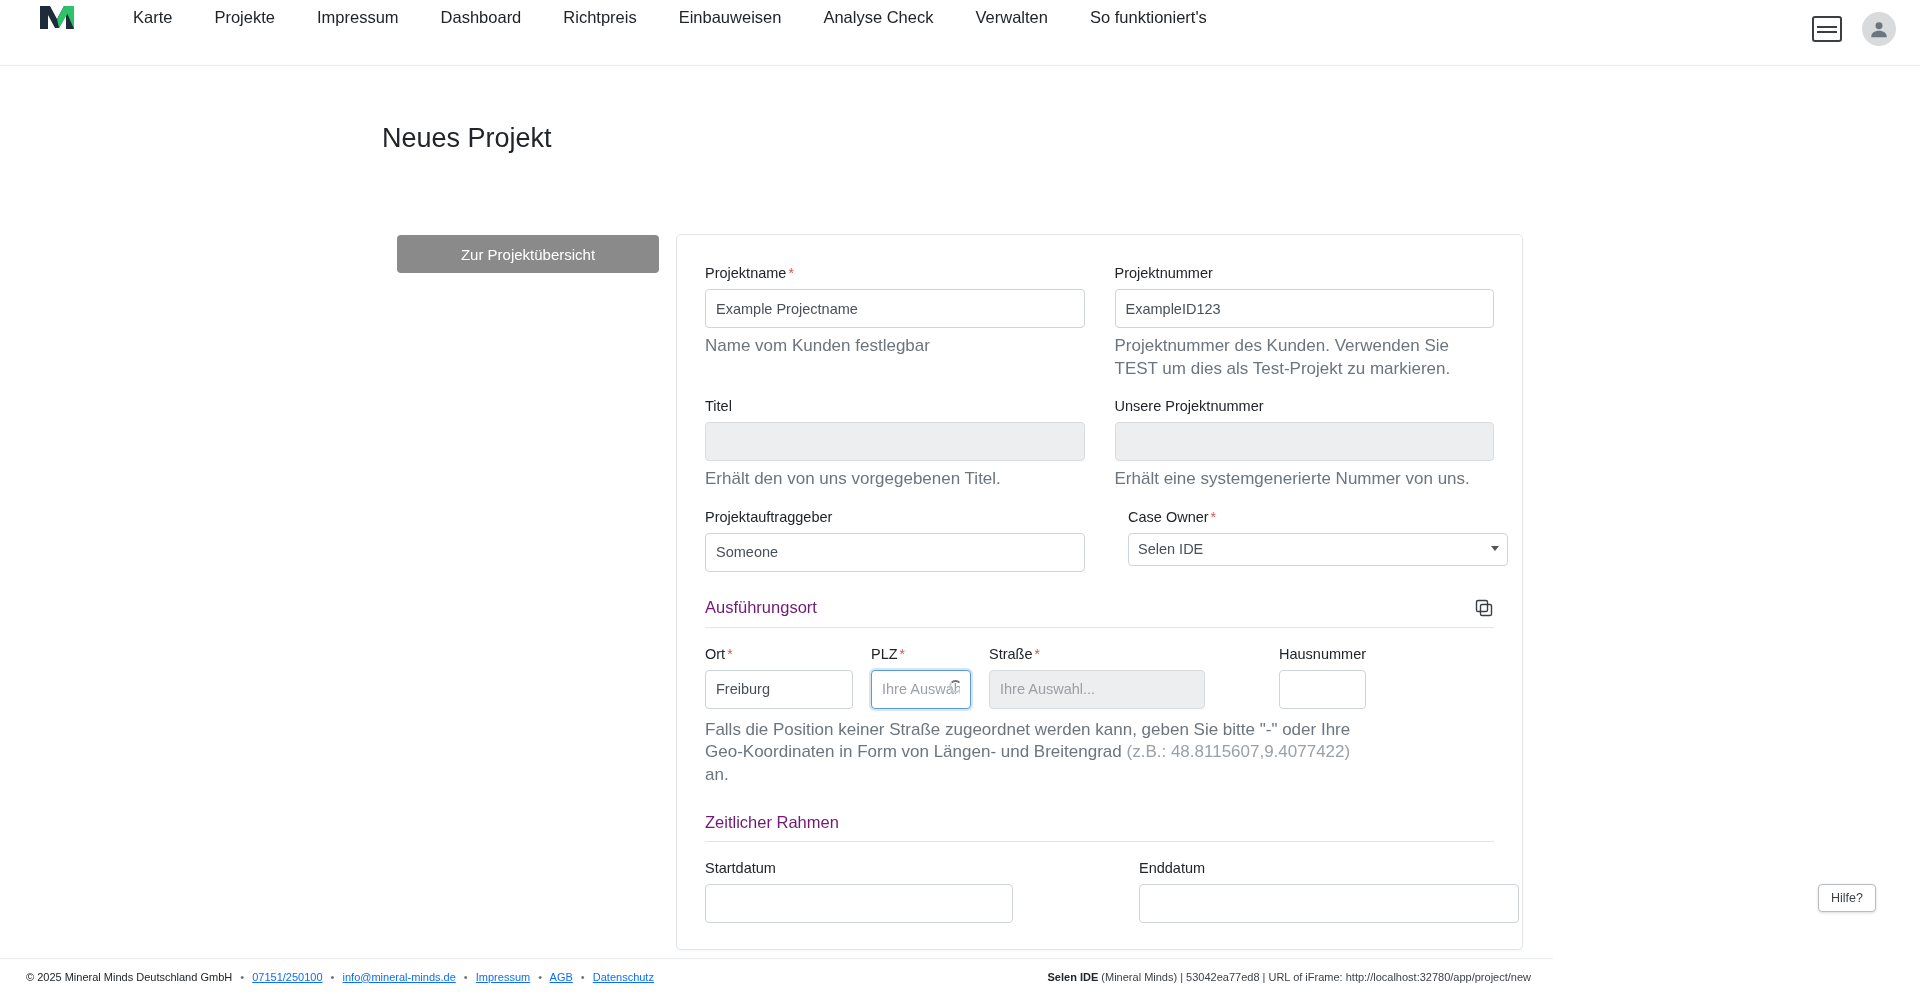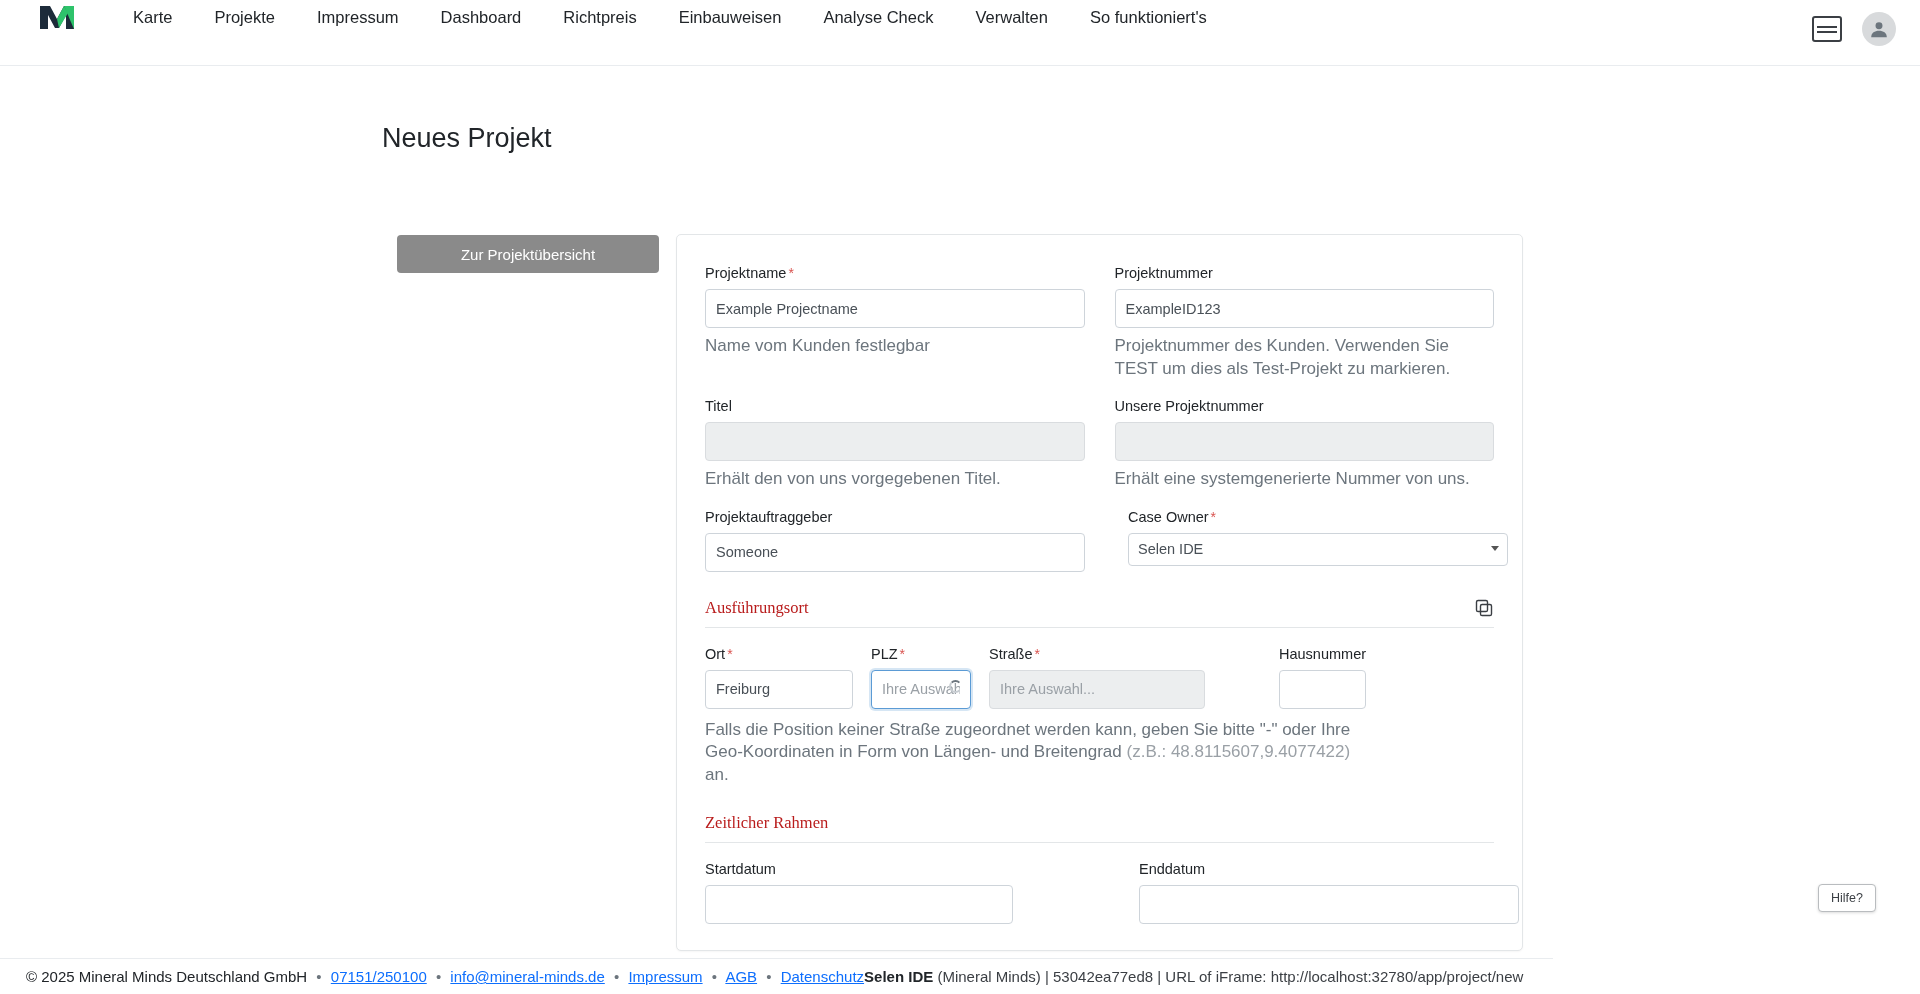--- a/index.html
+++ b/index.html
@@ -153,21 +153,21 @@
     pointer-events: none;
   }
 
   .section-head {
     display: flex; align-items: center; justify-content: space-between;
     border-bottom: 1px solid #e3e6e8;
     padding-bottom: 9px;
     margin-top: 26px;
     margin-bottom: 18px;
   }
-  .section-title { font-size: 16.5px; color: #b91c1c; font-family: Liberation Serif, serif; }
+  .section-title { font-size: 16.5px; color: #701a75; }
   .copy-icon { cursor: pointer; width: 20px; height: 20px; }
 
   
   .plz-wrap { position: relative; }
   input.focus-blue {
     border: 1px solid #5b9bd5 !important;
     box-shadow: 0 0 0 2px rgba(91,155,213,0.25);
   }
   .spinner {
     position: absolute; right: 9px; top: 10px;
@@ -192,23 +192,23 @@
     cursor: pointer;
   }
 
   
   .footer {
     position: absolute;
     left: 0; bottom: 0;
     width: 1553px; height: 36px;
     background: #ffffff;
     border-top: 1px solid #e9ecef;
-    display: flex; align-items: center; 
+    display: flex; align-items: center; justify-content: space-between;
     padding: 0 22px 0 26px;
-    font-size: 15px;
+    font-size: 11px;
     color: #212529;
   }
   .footer a { color: #0d6efd; text-decoration: underline; }
   .footer .sep { color: #6c757d; margin: 0 5px; }
   .footer-right { color: #212529; }
   .footer-right b { font-weight: 700; }
   .footer-right span.dim { color: #3b3f44; }
 </style>
 </head>
 <body>

